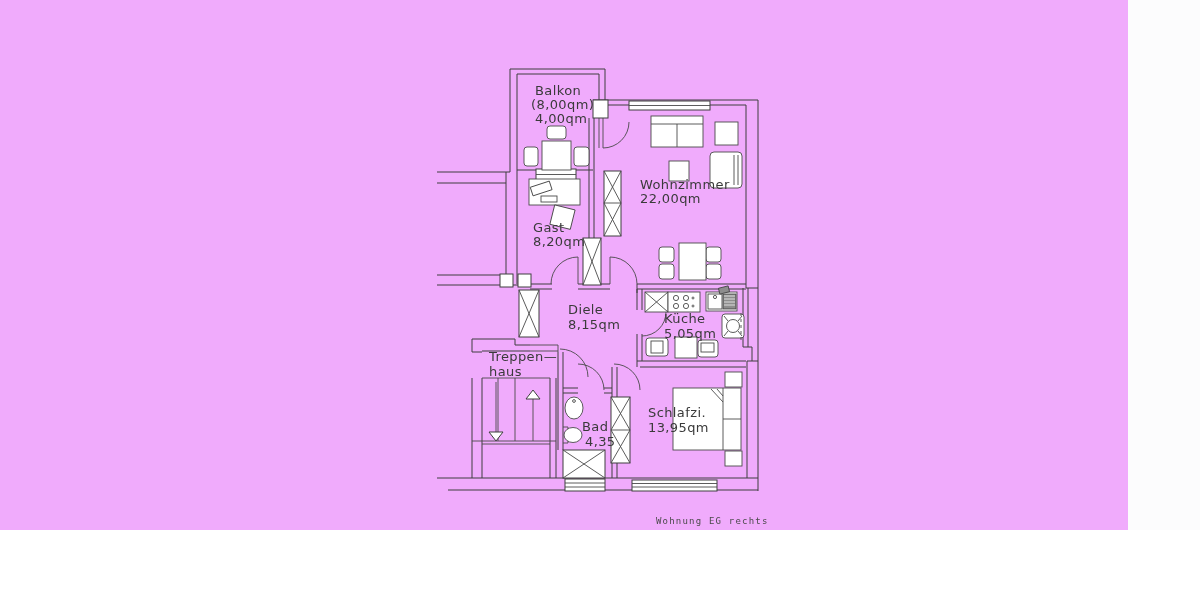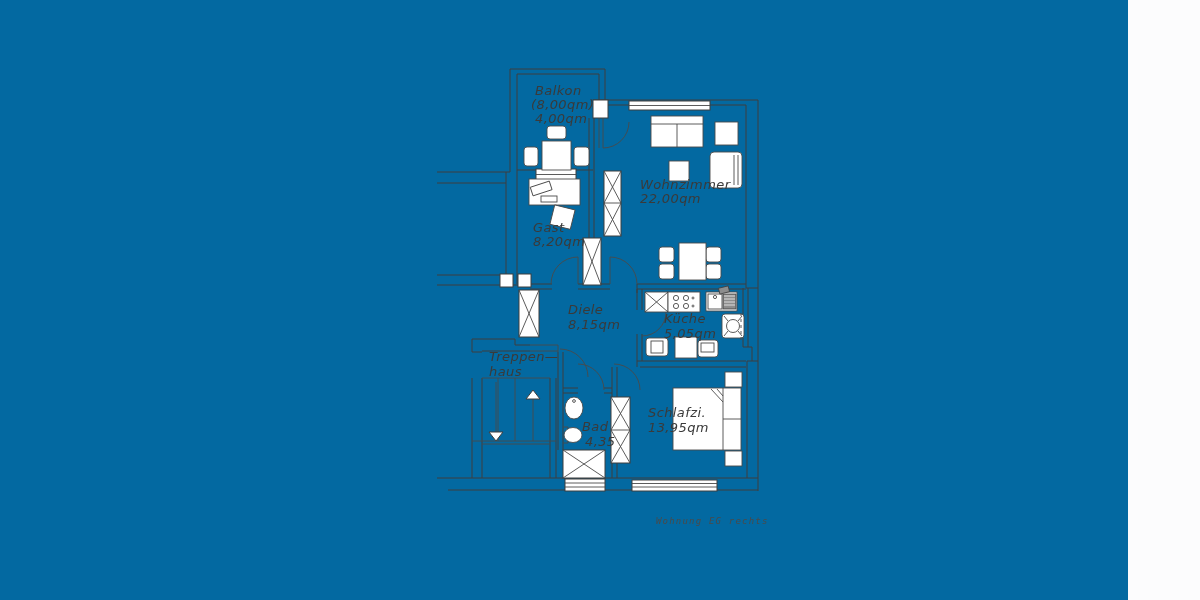--- a/index.html
+++ b/index.html
@@ -1,17 +1,17 @@
 <!DOCTYPE html>
 <html><head>
 <meta charset="utf-8">
 <style>
   html,body{margin:0;padding:0;background:#ffffff;}
-  .page{position:relative;width:1200px;height:600px;background:#0369a1;overflow:hidden;
-        font-family:"DejaVu Sans",sans-serif;font-style:italic;}
+  .page{position:relative;width:1200px;height:530px;background:#f0abfc;overflow:hidden;
+        font-family:"DejaVu Sans",sans-serif;}
   svg{position:absolute;left:0;top:0;}
   .wall{stroke:#3f3f3f;stroke-width:1;fill:none;}
   .thin{stroke:#4a4a4a;stroke-width:0.9;fill:none;}
   .whitebox{fill:#ffffff;stroke:#3f3f3f;stroke-width:1;}
   .furn{stroke:#4a4a4a;stroke-width:0.9;fill:#ffffff;}
   .furnline{stroke:#4a4a4a;stroke-width:0.9;fill:none;}
   .arc{stroke:#4a4a4a;stroke-width:0.9;fill:none;}
   .dark{fill:#8d8d8d;stroke:#3f3f3f;stroke-width:0.8;}
   .dashed{stroke:#4a4a4a;stroke-width:0.9;fill:none;stroke-dasharray:3,3;}
   text.room{font-family:"DejaVu Sans",sans-serif;font-size:13px;fill:#3a3a3a;letter-spacing:0.4px;}

